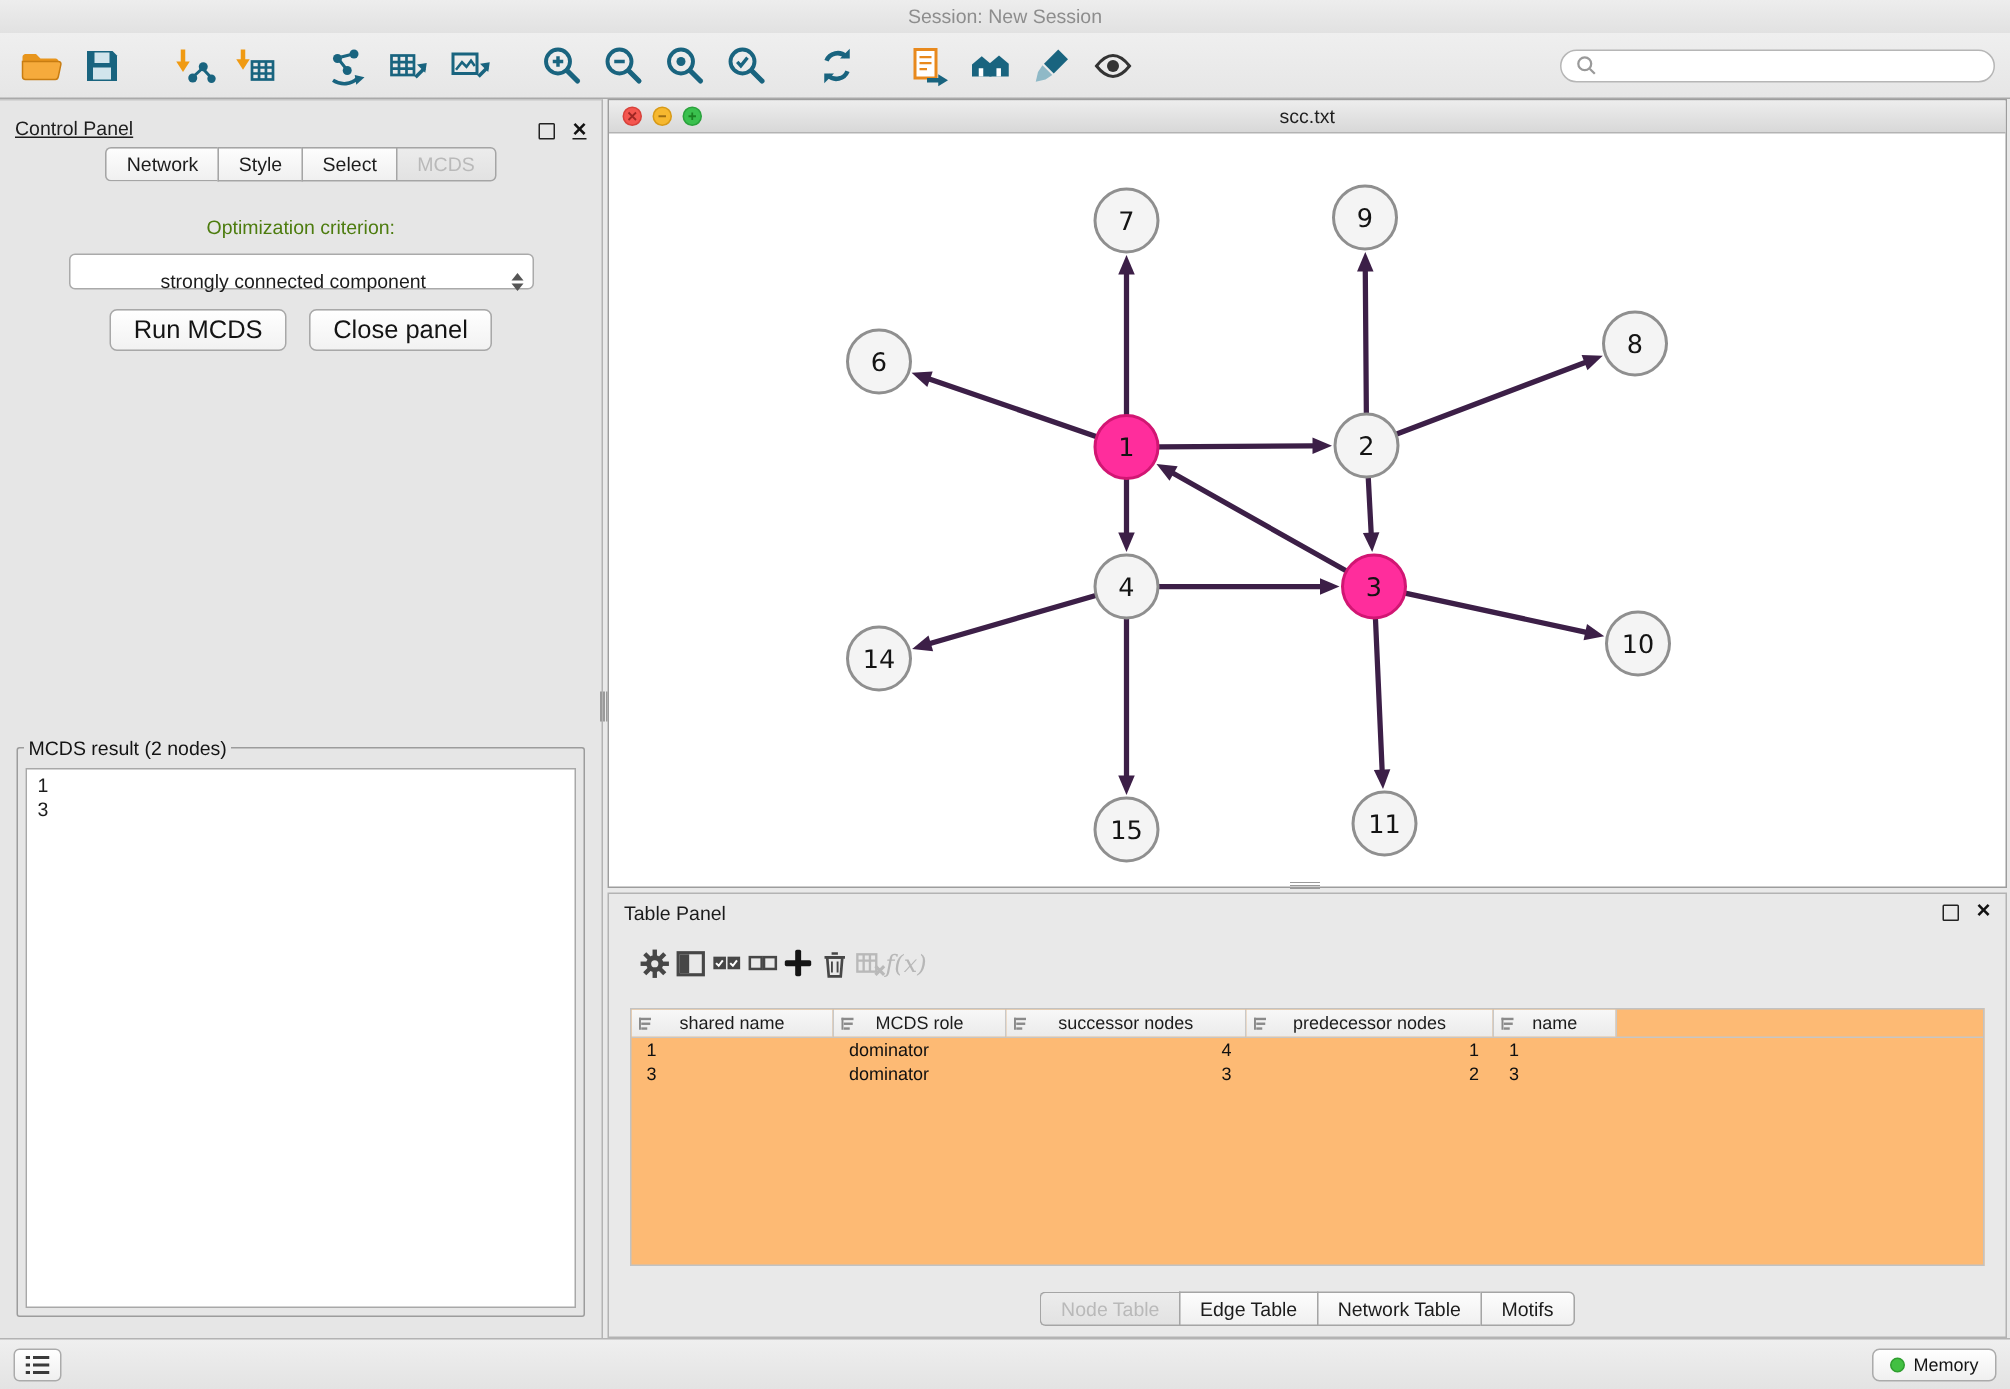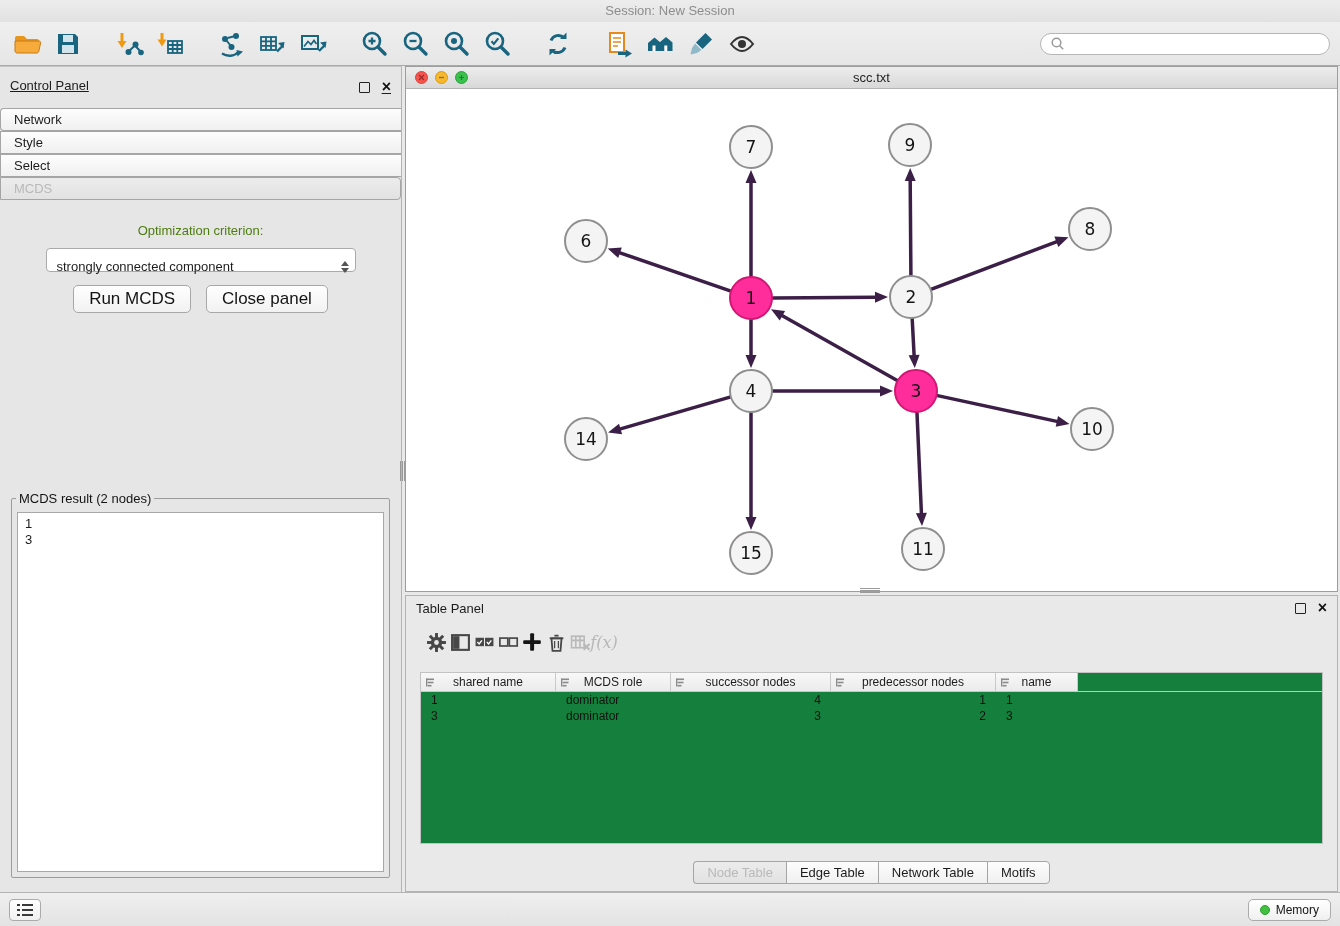--- a/index.html
+++ b/index.html
@@ -48,27 +48,27 @@
   .seg-tabs { display:flex; justify-content:center; }
   .seg-tab {
     padding:3px 13px; font-size:13px; color:#1c1c1c;
     background:linear-gradient(#fdfdfd,#f0f0f0);
     border:1px solid #a5a5a5; border-right:none; cursor:default; white-space:nowrap;
   }
   .seg-tab:first-child { border-radius:4px 0 0 4px; }
   .seg-tab:last-child { border-right:1px solid #a5a5a5; border-radius:0 4px 4px 0; }
   .seg-tab.seg-active { color:#b9b9b9; background:linear-gradient(#ececec,#e2e2e2); }
 
-  .cp-tabs { margin-top:15px;flex-direction:column; }
+  .cp-tabs { margin-top:5px; }
   .cp-content { text-align:center; }
   .opt-label { margin-top:23px; font-size:13px; color:#4d7c0f; }
   .dropdown {
     margin:10px auto 0; width:310px; height:24px; background:#fff;
     border:1px solid #aaa; border-radius:4px;
-    display:flex; align-items:center; padding:13px 6px 0 10px; text-align:left;
+    display:flex; align-items:center; padding:13px 6px 0 10px; text-align:center;
   }
   .dd-value { flex:1; font-size:13px; }
   .dd-arrows { display:flex; flex-direction:column; gap:2px; margin-left:6px; }
   .dd-arrows .up   { width:0; height:0; border-left:4px solid transparent; border-right:4px solid transparent; border-bottom:5px solid #555; }
   .dd-arrows .down { width:0; height:0; border-left:4px solid transparent; border-right:4px solid transparent; border-top:5px solid #555; }
   .cp-buttons { margin-top:13px; display:flex; justify-content:center; gap:15px; }
   .cp-btn {
     padding:3px 15px; font-size:17px; font-family:inherit;
     background:linear-gradient(#ffffff,#f2f2f2);
     border:1px solid #a8a8a8; border-radius:5px; color:#141414;
@@ -115,21 +115,21 @@
   .table-panel {
     position:absolute; left:405px; top:595px; width:933px; height:297px;
     background:#e9e9e9; border:1px solid #b3b3b3;
   }
   .tp-header { height:24px; display:flex; align-items:center; padding:0 10px; }
   .tp-toolbar { position:absolute; left:0; right:0; top:26px; height:40px; display:flex; align-items:center; padding:0 18px; }
   .tp-tool { width:24px; height:24px; display:flex; align-items:center; justify-content:center; }
   .fx-label { font-size:16px; font-family:"DejaVu Serif",serif; font-style:italic; color:#b7b7b7; }
   .table-wrap {
     position:absolute; left:14px; right:14px; top:76px; bottom:47px;
-    background:#15803d; border:1px solid #c2c2c2; overflow:hidden;
+    background:#fdba74; border:1px solid #c2c2c2; overflow:hidden;
   }
   .t-header { display:flex; height:19px; border-bottom:1px solid #c6c6c6; }
   .th {
     position:relative; display:flex; align-items:center; justify-content:center;
     font-size:12px; color:#1c1c1c; background:linear-gradient(#f8f8f8,#ebebeb);
     border-right:1px solid #c9c9c9; flex:none;
   }
   .th .sort-ic { position:absolute; left:4px; top:4px; }
   .t-row { display:flex; height:16px; }
   .td { flex:none; font-size:12px; line-height:16px; padding:0 10px; color:#101010; white-space:nowrap; overflow:hidden; }

